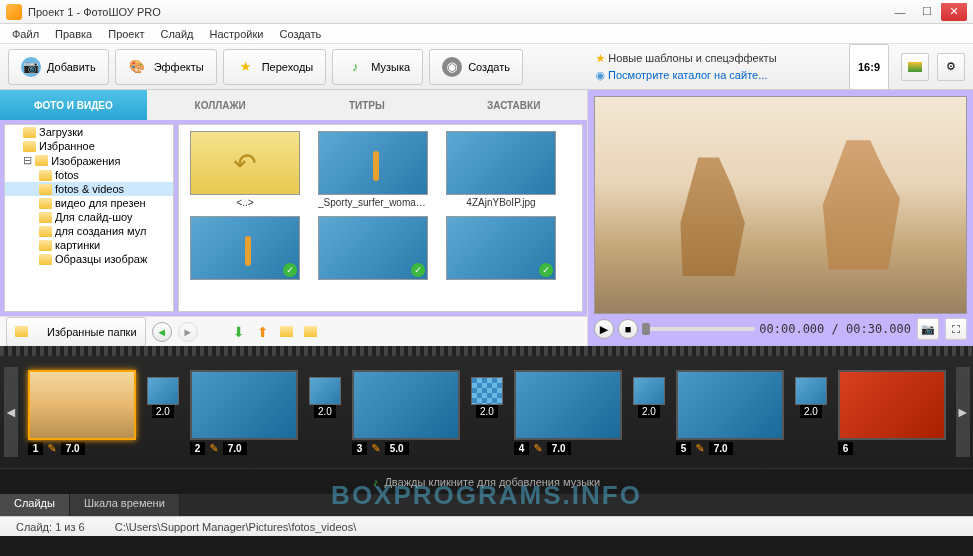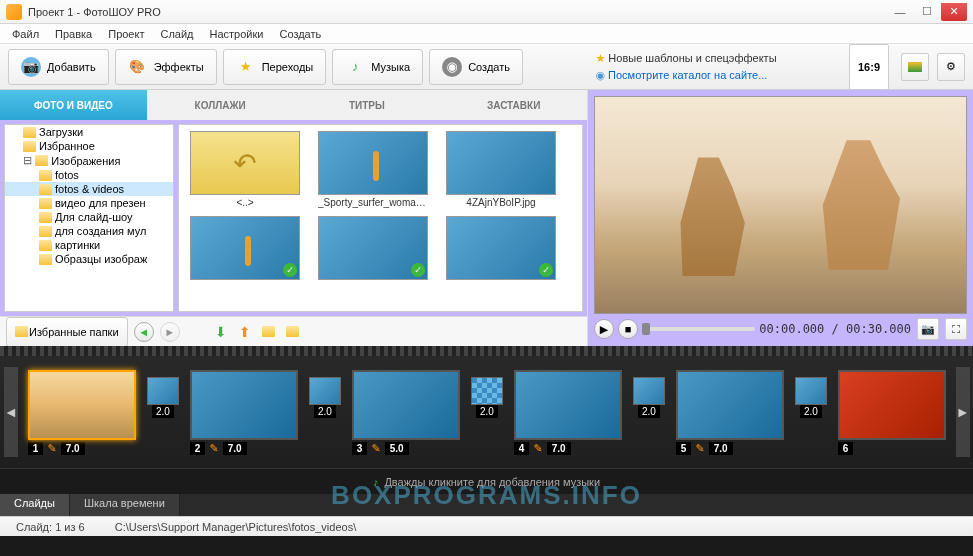--- a/index.html
+++ b/index.html
@@ -33,21 +33,21 @@
 .folder-ic { width:13px; height:11px; background:linear-gradient(#ffe49c,#f5c33b); border-radius:1px; display:inline-block; }
 .gallery { flex:1; background:#fff; border:1px solid #ccc; margin:4px; padding:6px; display:flex; flex-wrap:wrap; gap:8px; align-content:flex-start; overflow:hidden; }
 .thumb { width:120px; display:flex; flex-direction:column; align-items:center; gap:2px; }
 .thumb-img { width:110px; height:64px; background:linear-gradient(135deg,#5ba8d4,#2a7aaa); border:1px solid #999; position:relative; }
 .thumb-img.up { background:linear-gradient(#f5e28c,#e8c850); }
 .thumb-img.up::after { content:"↶"; position:absolute; inset:0; display:flex; align-items:center; justify-content:center; font-size:28px; color:#b89020; }
 .thumb-img.surf::after { content:""; position:absolute; left:50%; top:30%; width:6px; height:30px; background:#e8a030; border-radius:3px; }
 .thumb-img .chk { position:absolute; right:2px; bottom:2px; width:14px; height:14px; background:#3cb83c; border-radius:50%; color:#fff; font-size:9px; display:flex; align-items:center; justify-content:center; }
 .thumb-name { font-size:10px; color:#333; white-space:nowrap; overflow:hidden; text-overflow:ellipsis; max-width:110px; }
 .bottom-bar { height:30px; border-top:1px solid #ddd; background:#f7f7f7; display:flex; align-items:center; padding:0 6px; gap:6px; }
-.fav-btn { padding:8px 8px; border:1px solid #ccc; background:linear-gradient(#fff,#f0f0f0); border-radius:3px; display:flex; align-items:flex-start; gap:1px; cursor:pointer; }
+.fav-btn { padding:8px 8px; border:1px solid #ccc; background:linear-gradient(#fff,#f0f0f0); border-radius:3px; display:flex; align-items:flex-start; gap:19px; cursor:pointer; }
 .circ { width:20px; height:20px; border-radius:50%; border:1px solid #aaa; background:linear-gradient(#fff,#e8e8e8); display:flex; align-items:center; justify-content:center; cursor:pointer; }
 .mini-ic { width:18px; height:18px; cursor:pointer; display:flex; align-items:center; justify-content:center; font-size:14px; }
 .preview-col { flex:1; display:flex; flex-direction:column; padding:6px; }
 .preview { flex:1; background:linear-gradient(180deg,#f4e8d4 0%,#e8d4b8 40%,#c4a678 70%,#9a8060 100%); border:1px solid #999; position:relative; overflow:hidden; }
 .preview::before { content:""; position:absolute; left:55%; top:20%; width:32%; height:60%; background:linear-gradient(180deg,#d4a574,#b88850); clip-path:polygon(40% 0,60% 0,70% 20%,85% 45%,75% 100%,25% 100%,20% 50%); }
 .preview::after { content:""; position:absolute; left:18%; top:28%; width:28%; height:55%; background:linear-gradient(180deg,#c49864,#a67840); clip-path:polygon(35% 0,55% 0,68% 25%,80% 55%,70% 100%,20% 100%,18% 55%); }
 .pv-ctrl { height:26px; display:flex; align-items:center; gap:4px; padding-top:4px; }
 .slider { flex:1; height:4px; background:#ddd; border-radius:2px; position:relative; }
 .slider::after { content:""; position:absolute; left:0; top:-4px; width:8px; height:12px; background:#888; border-radius:2px; }
 .time { font-size:12px; color:#333; font-family:monospace; }

